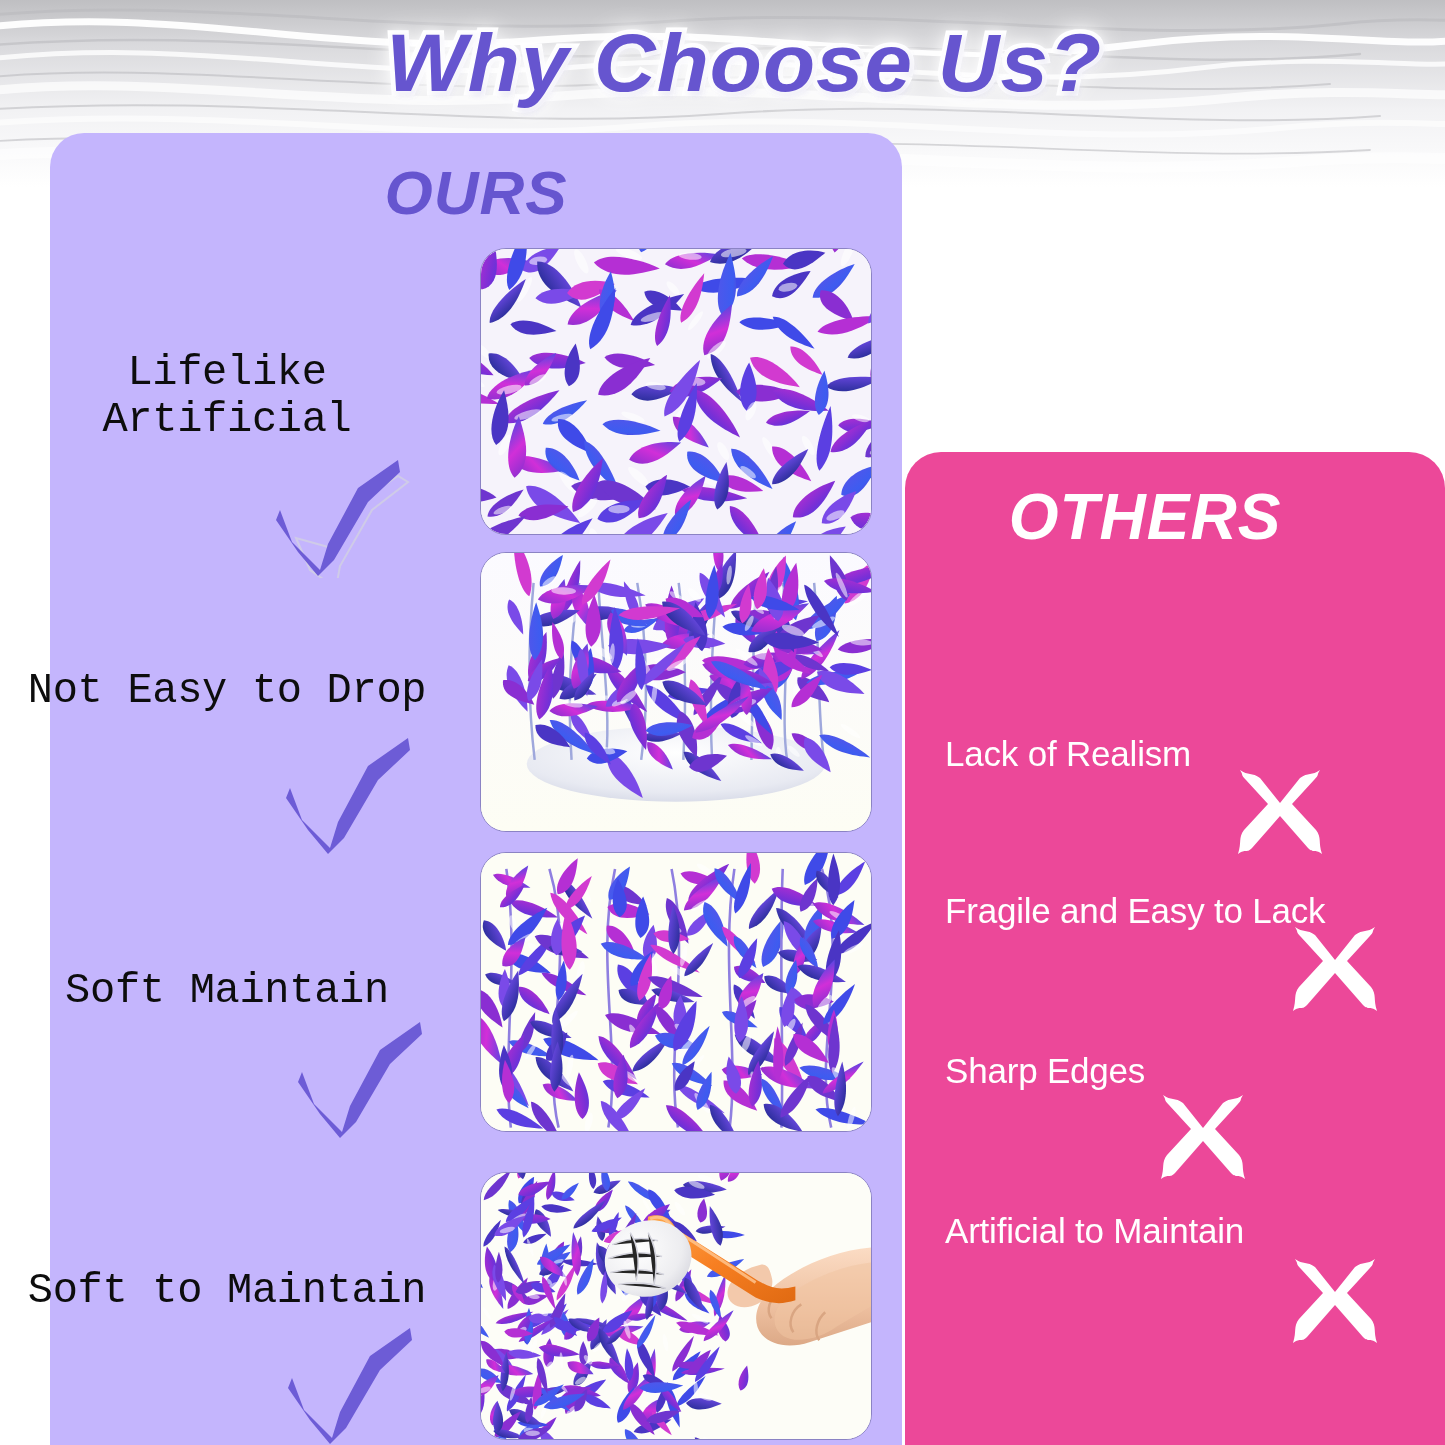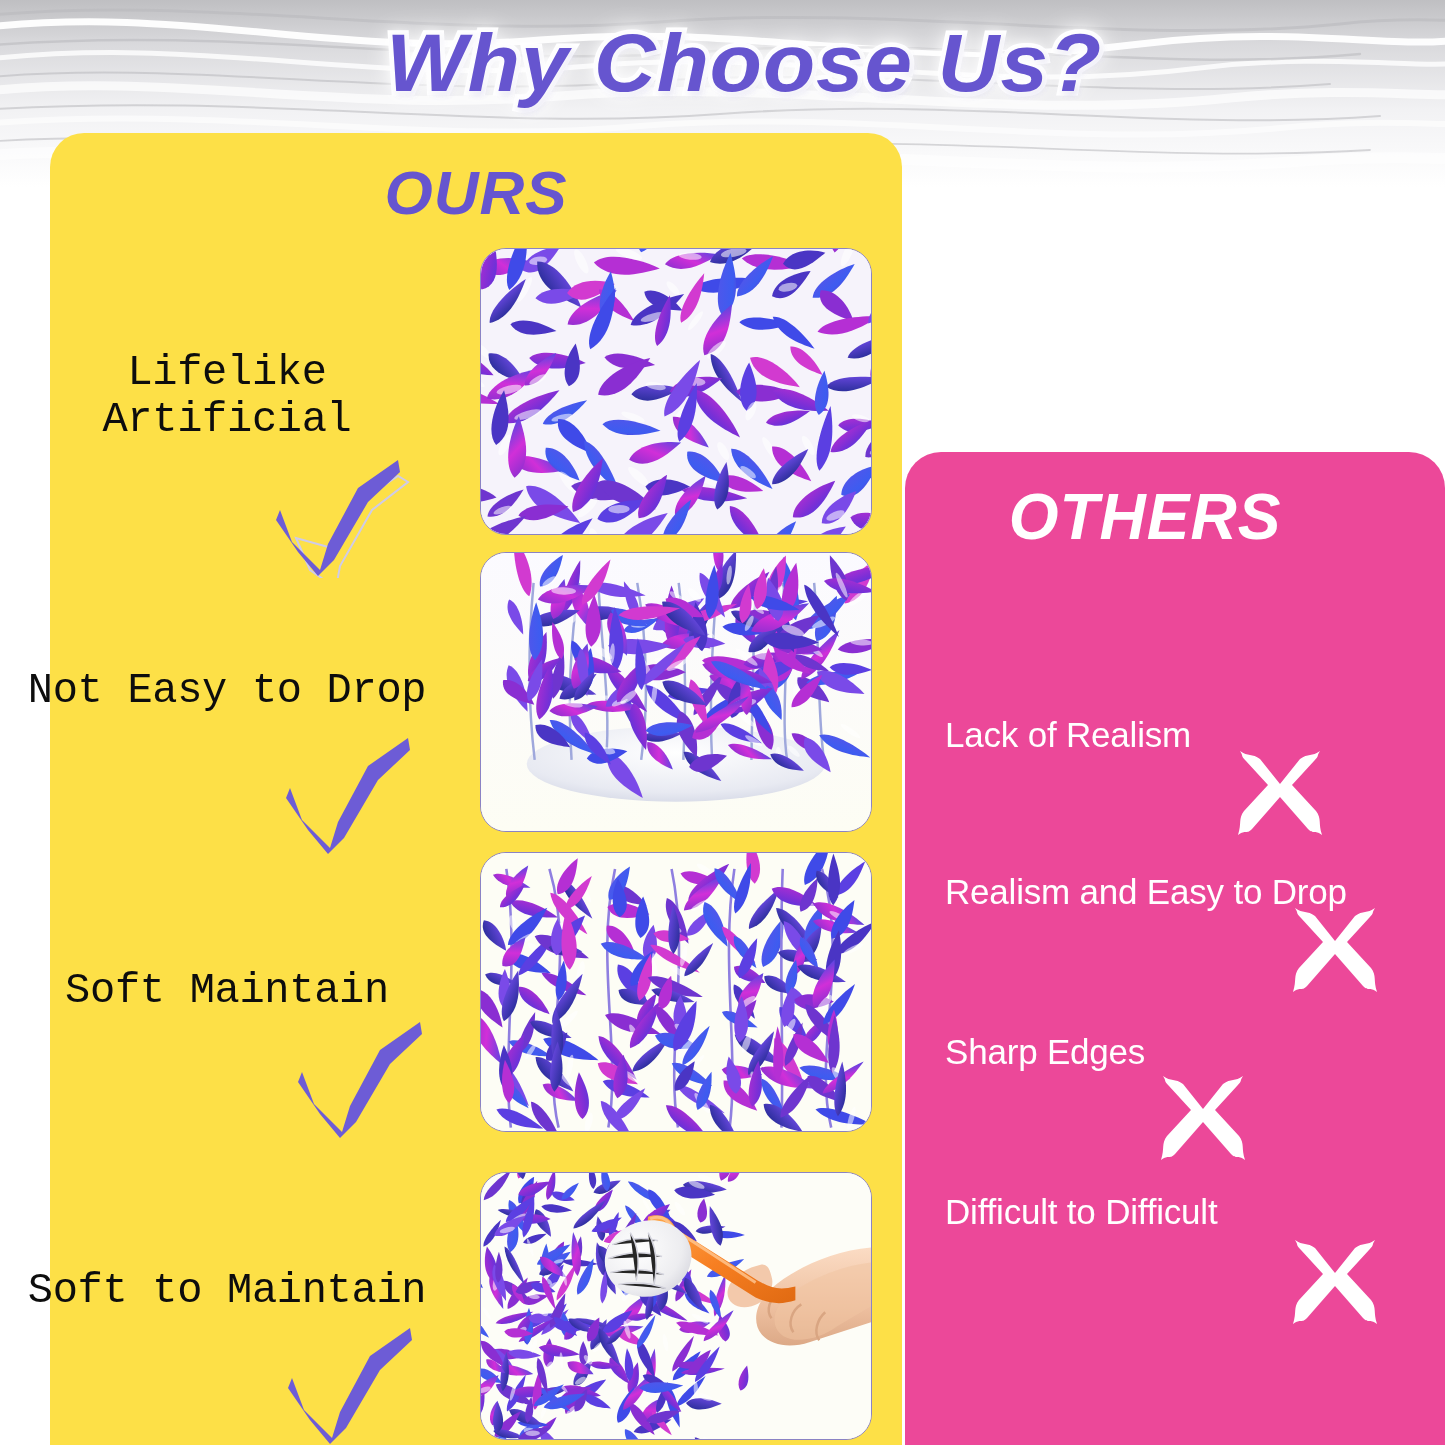--- a/index.html
+++ b/index.html
@@ -38,21 +38,21 @@
     paint-order:stroke fill;
     text-shadow:
       0 0 12px #ffffff, 0 0 22px #ffffff, 0 0 30px #ffffff,
       0 0 6px #ffffff, 2px 3px 6px rgba(120,110,190,.45);
     transform:scaleX(1.04);
   }
 
   
   #ours-panel {
     position:absolute; left:50px; top:133px; width:852px; height:1312px;
-    background:#fde047;
+    background:#c4b5fd;
     border-radius:34px 34px 0 0;
     z-index:2;
   }
   #ours-title {
     position:absolute; left:0; top:24px; width:852px;
     text-align:center;
     font-size:62px; font-weight:bold; font-style:italic;
     color:#6655cf;
     letter-spacing:1px;
   }
@@ -79,21 +79,21 @@
   .feature-label {
     font-size:42px; color:#0d0d0d; line-height:1.12;
     text-align:center; letter-spacing:-0.3px;font-family:Liberation Mono, monospace;
   }
   .feature-check {
     position:absolute; width:148px; height:120px;
   }
 
   
   .con {
-    position:absolute; z-index:5; width:470px;
+    position:absolute; z-index:5; width:470px;margin-top:19px;
   }
   .con-label {
     font-size:35px; color:#ffffff; white-space:nowrap;
     letter-spacing:-0.2px;
   }
   .con-x { position:absolute; width:100px; height:100px; }
 
   
   .photo {
     position:absolute; z-index:4;
@@ -182,41 +182,41 @@
   <div class="con-label">Lack of Realism</div>
   <div class="con-x" style="left:285px;top:28px;">
     <svg viewBox="0 0 100 100" width="100" height="100">
       <path d="M10,8 C18,14 22,10 30,16 L54,46 L50,54 L22,86 C16,92 16,86 8,92 C12,80 8,76 14,68 L38,42 L16,18 C10,12 14,14 10,8 Z" fill="#ffffff"></path>
       <path d="M90,8 C86,14 90,12 84,18 L62,42 L86,68 C92,76 88,80 92,92 C84,86 84,92 78,86 L50,54 L46,46 L70,16 C78,10 82,14 90,8 Z" fill="#ffffff"></path>
     </svg>
   </div>
 </div>
 
 <div class="con" style="left:945px;top:872px;">
-  <div class="con-label">Realism and Easy to Drop</div>
+  <div class="con-label">Fragile and Easy to Lack</div>
   <div class="con-x" style="left:340px;top:28px;">
     <svg viewBox="0 0 100 100" width="100" height="100">
       <path d="M10,8 C18,14 22,10 30,16 L54,46 L50,54 L22,86 C16,92 16,86 8,92 C12,80 8,76 14,68 L38,42 L16,18 C10,12 14,14 10,8 Z" fill="#ffffff"></path>
       <path d="M90,8 C86,14 90,12 84,18 L62,42 L86,68 C92,76 88,80 92,92 C84,86 84,92 78,86 L50,54 L46,46 L70,16 C78,10 82,14 90,8 Z" fill="#ffffff"></path>
     </svg>
   </div>
 </div>
 
 <div class="con" style="left:945px;top:1032px;">
   <div class="con-label">Sharp Edges</div>
   <div class="con-x" style="left:208px;top:36px;">
     <svg viewBox="0 0 100 100" width="100" height="100">
       <path d="M10,8 C18,14 22,10 30,16 L54,46 L50,54 L22,86 C16,92 16,86 8,92 C12,80 8,76 14,68 L38,42 L16,18 C10,12 14,14 10,8 Z" fill="#ffffff"></path>
       <path d="M90,8 C86,14 90,12 84,18 L62,42 L86,68 C92,76 88,80 92,92 C84,86 84,92 78,86 L50,54 L46,46 L70,16 C78,10 82,14 90,8 Z" fill="#ffffff"></path>
     </svg>
   </div>
 </div>
 
 <div class="con" style="left:945px;top:1192px;">
-  <div class="con-label">Difficult to Difficult</div>
+  <div class="con-label">Artificial to Maintain</div>
   <div class="con-x" style="left:340px;top:40px;">
     <svg viewBox="0 0 100 100" width="100" height="100">
       <path d="M10,8 C18,14 22,10 30,16 L54,46 L50,54 L22,86 C16,92 16,86 8,92 C12,80 8,76 14,68 L38,42 L16,18 C10,12 14,14 10,8 Z" fill="#ffffff"></path>
       <path d="M90,8 C86,14 90,12 84,18 L62,42 L86,68 C92,76 88,80 92,92 C84,86 84,92 78,86 L50,54 L46,46 L70,16 C78,10 82,14 90,8 Z" fill="#ffffff"></path>
     </svg>
   </div>
 </div>
 
 <div class="photo" style="left:480px;top:248px;width:392px;height:287px;">
   <svg class="canvas" viewBox="0 0 392 287" preserveAspectRatio="none">

